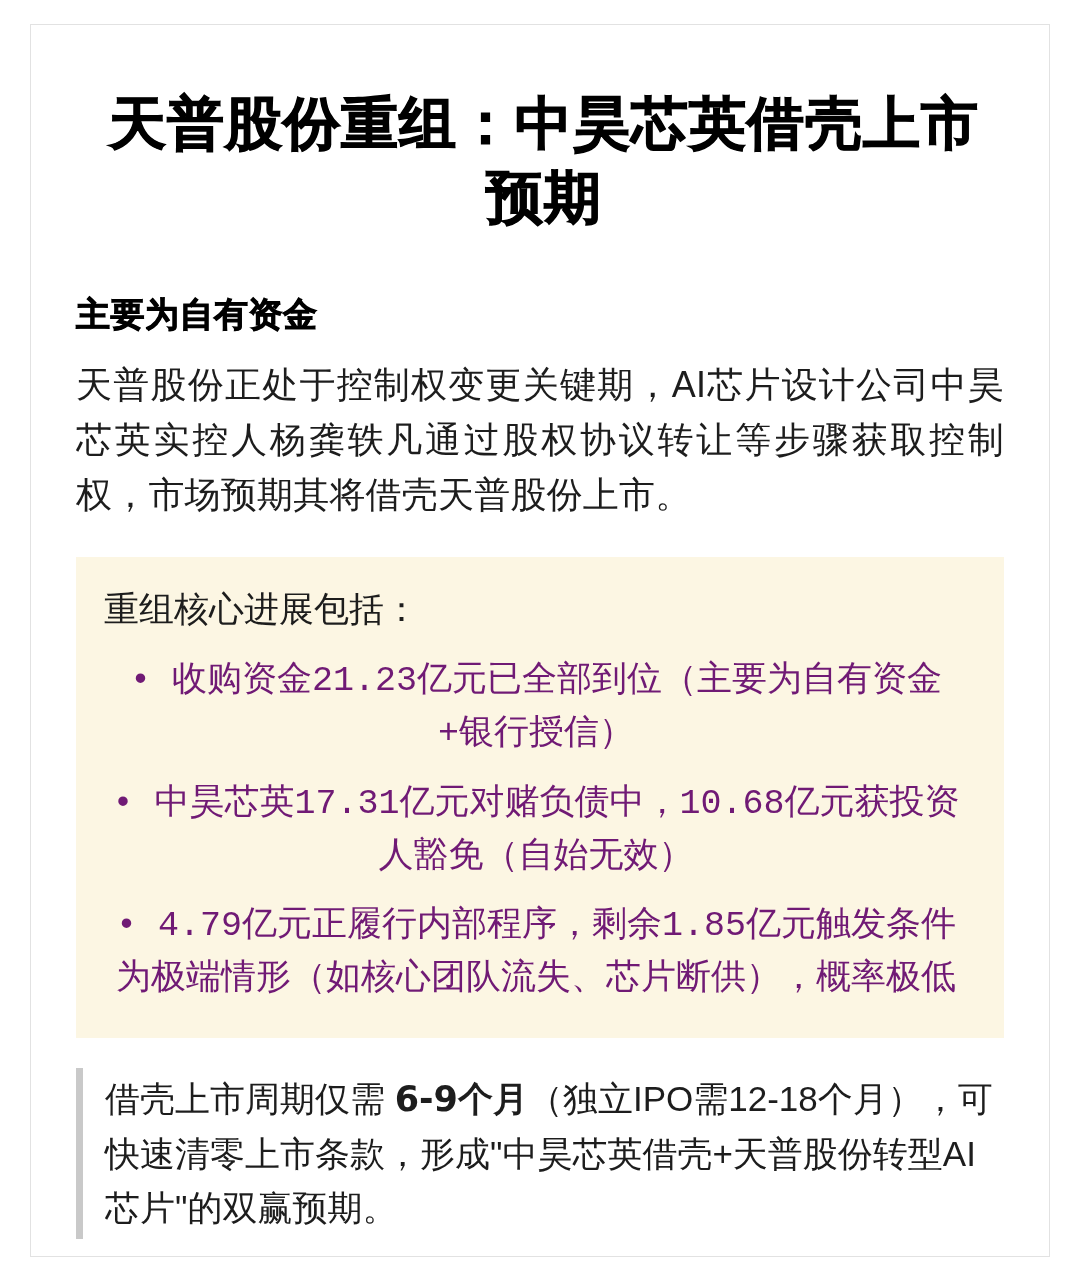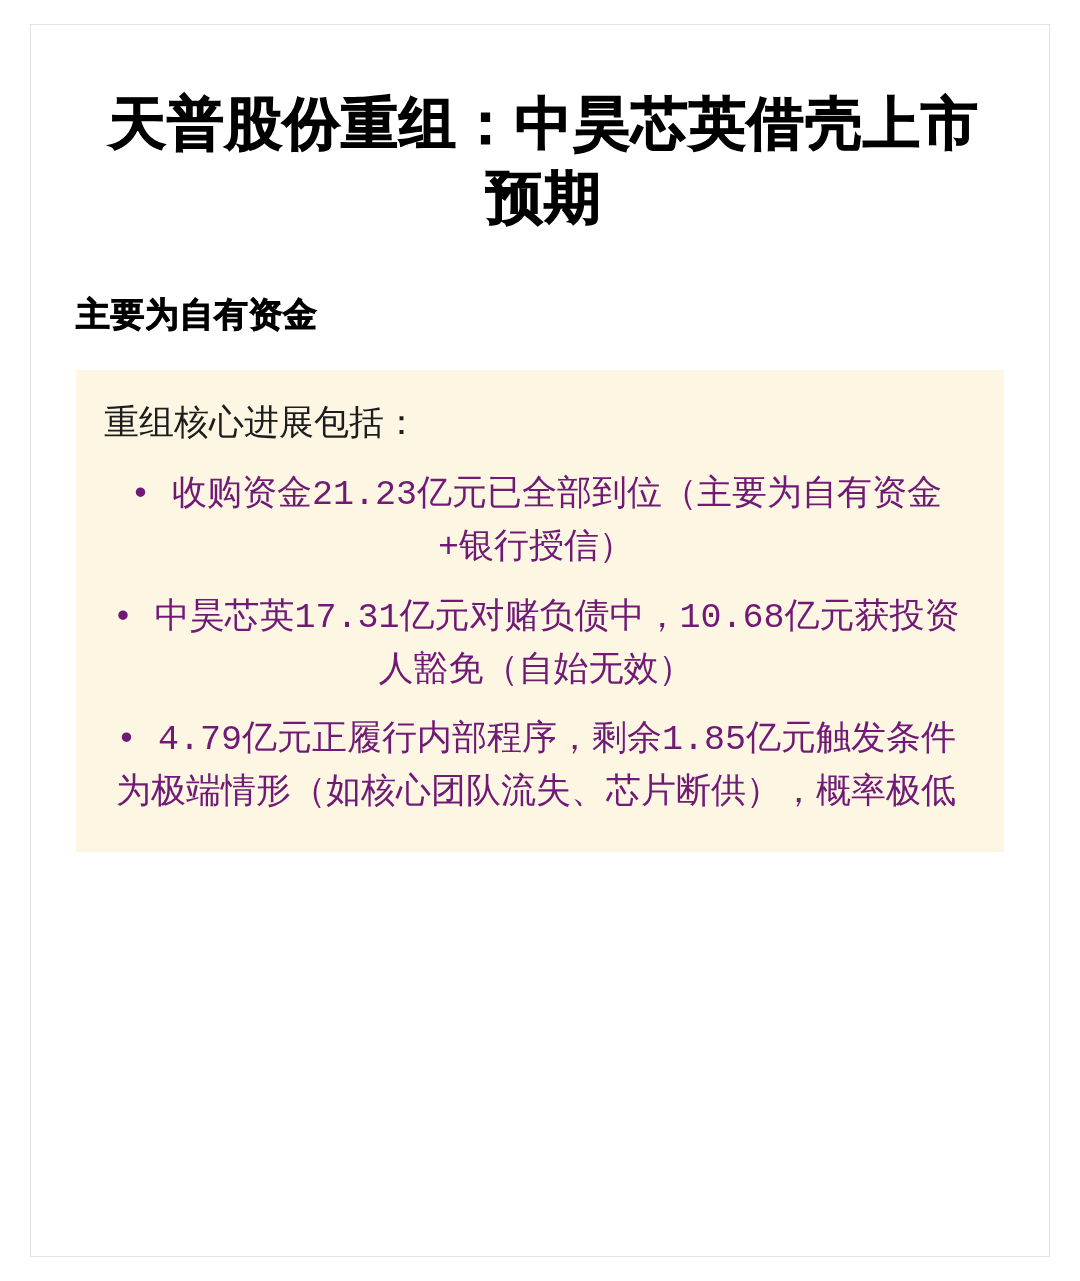--- a/index.html
+++ b/index.html
@@ -106,23 +106,27 @@
 
 <div class="page">
   <div class="frame"></div>
 
   <div class="content">
 
     <h1 class="title">天普股份重组：中昊芯英借壳上市预期</h1>
 
     <h2 class="section-title">主要为自有资金</h2>
 
+    <p class="lead">天普股份正处于控制权变更关键期，AI芯片设计公司中昊芯英实控人杨龚轶凡通过股权协议转让等步骤获取控制权，市场预期其将借壳天普股份上市。</p>
 
     <div class="callout">
       <div class="callout-heading">重组核心进展包括：</div>
       <div class="bullet">• 收购资金21.23亿元已全部到位（主要为自有资金+银行授信）</div>
       <div class="bullet">• 中昊芯英17.31亿元对赌负债中，10.68亿元获投资人豁免（自始无效）</div>
       <div class="bullet">• 4.79亿元正履行内部程序，剩余1.85亿元触发条件为极端情形（如核心团队流失、芯片断供），概率极低</div>
     </div>
 
+    <div class="quote">
+      <span>借壳上市周期仅需 </span><b>6-9个月</b><span>（独立IPO需12-18个月），可快速清零上市条款，形成"中昊芯英借壳+天普股份转型AI芯片"的双赢预期。</span>
+    </div>
 
   </div>
 </div>
 
 </body></html>

